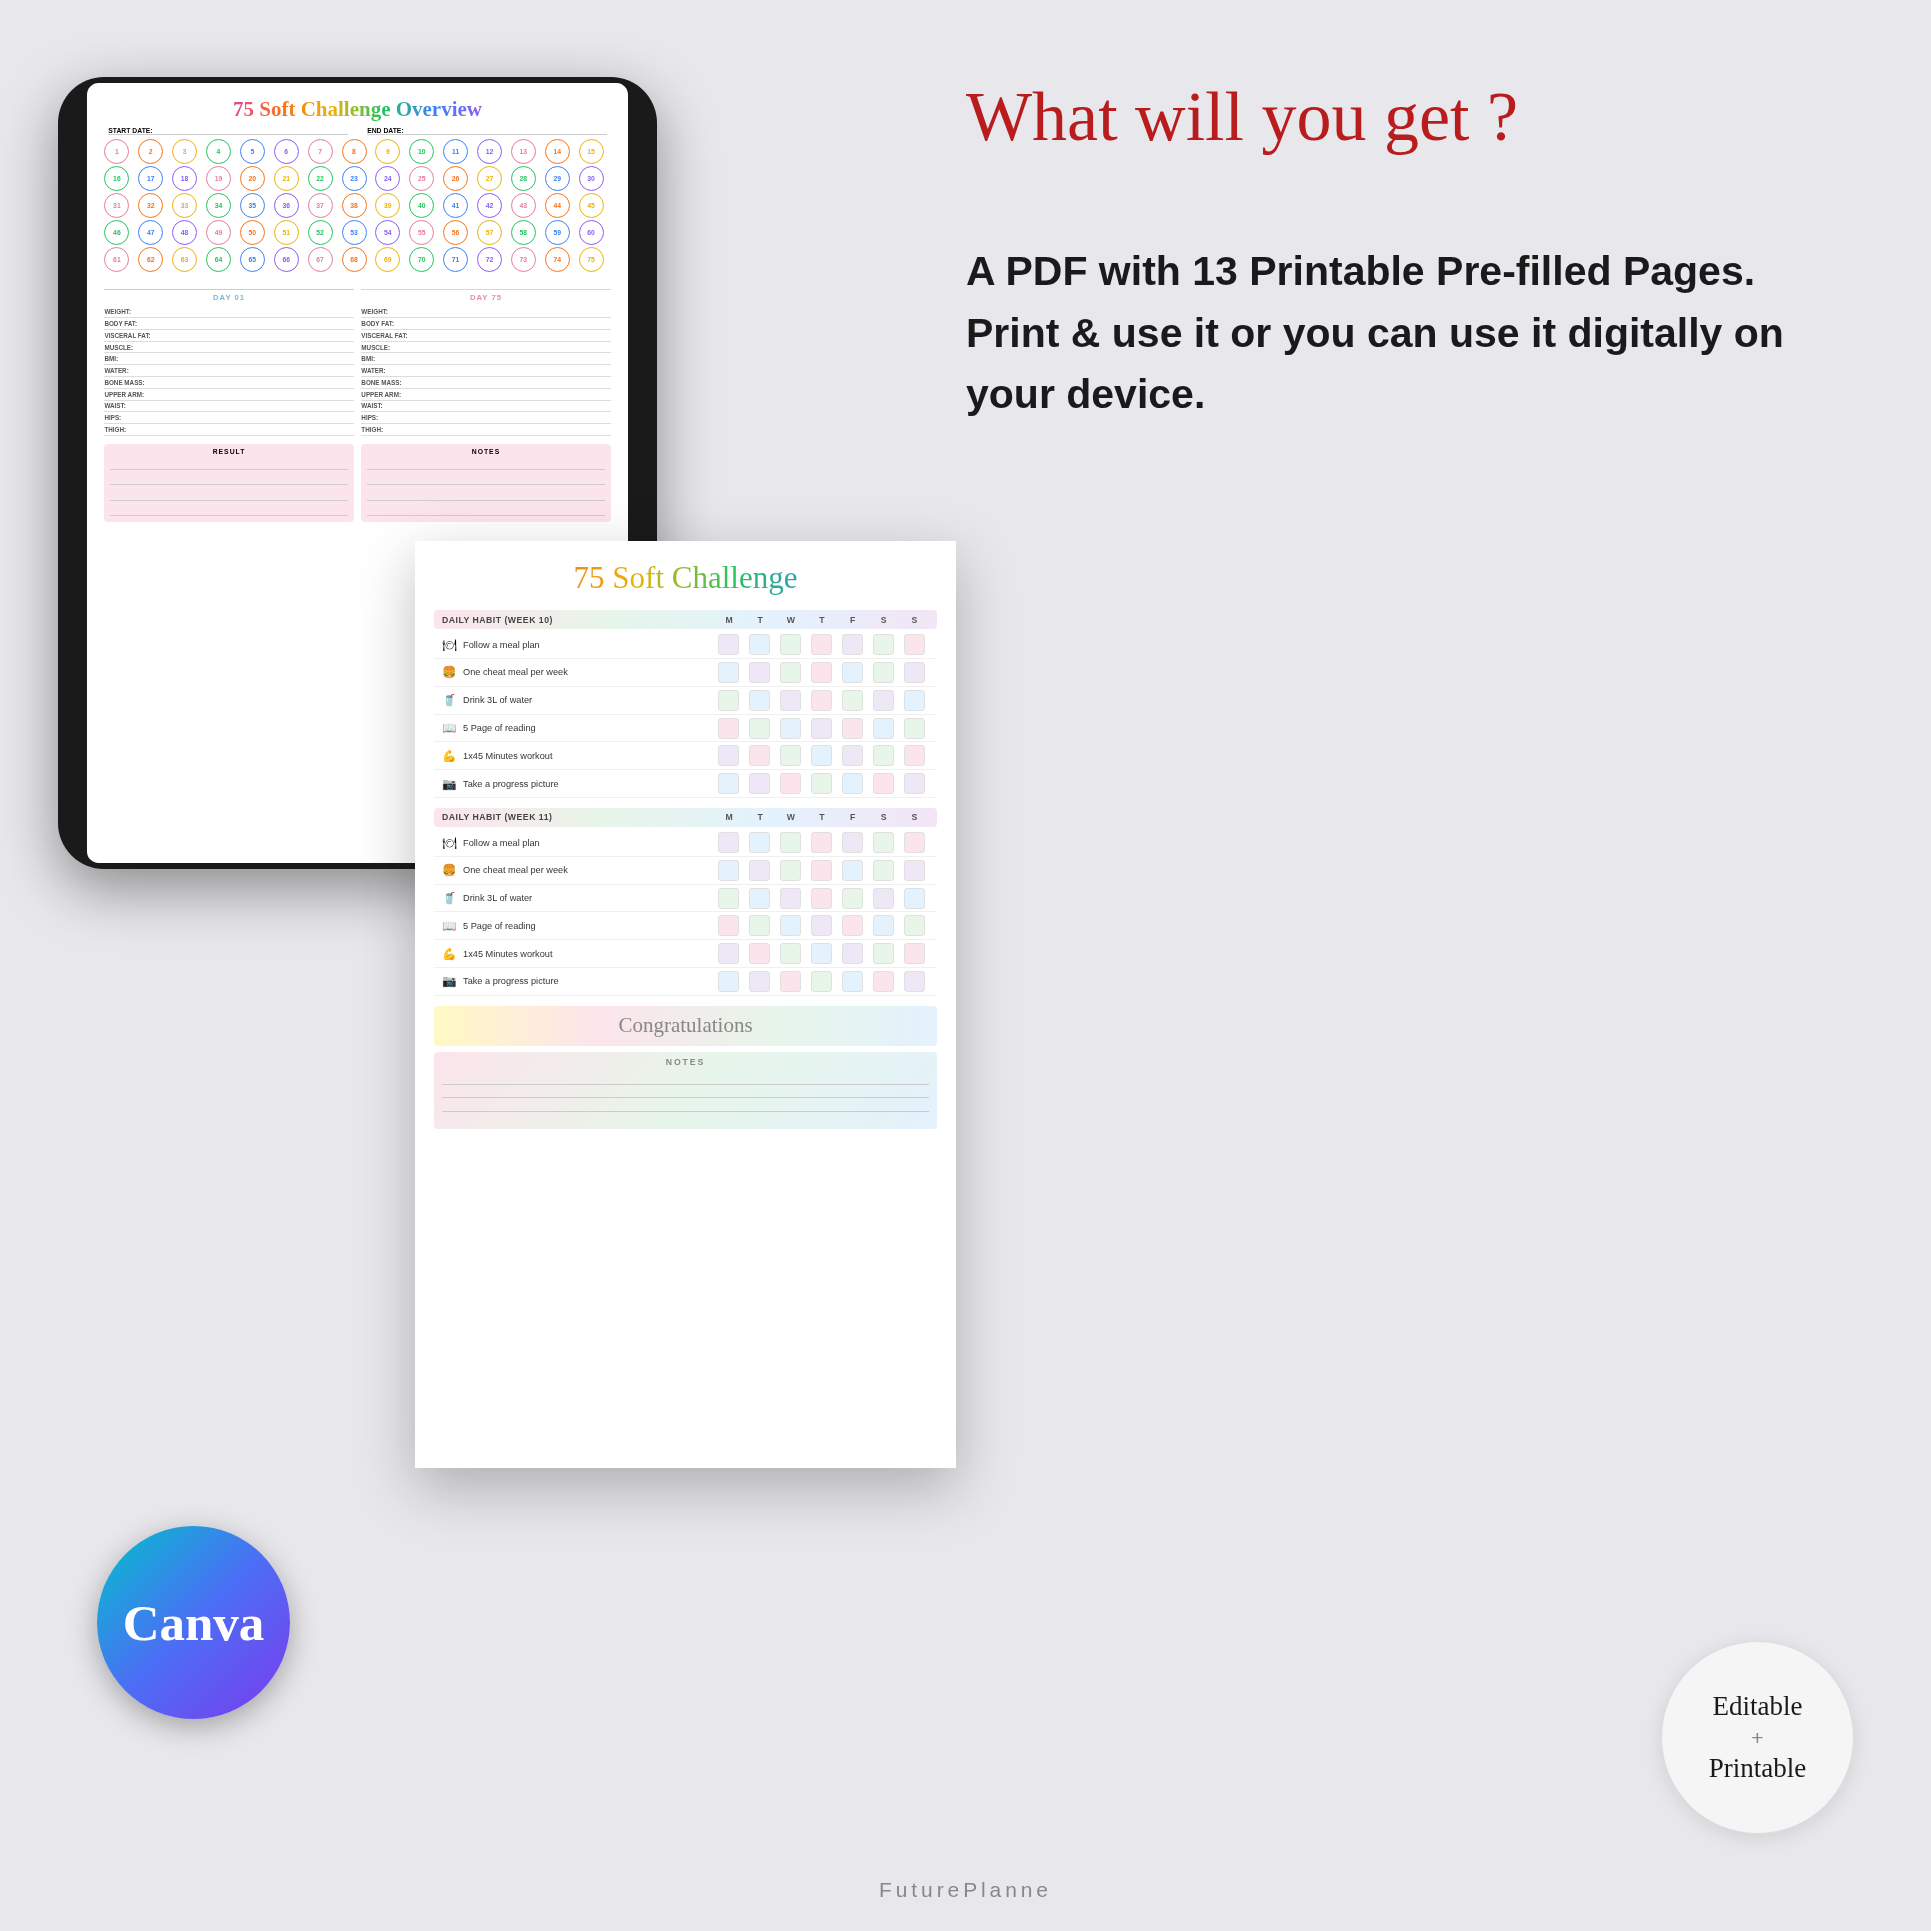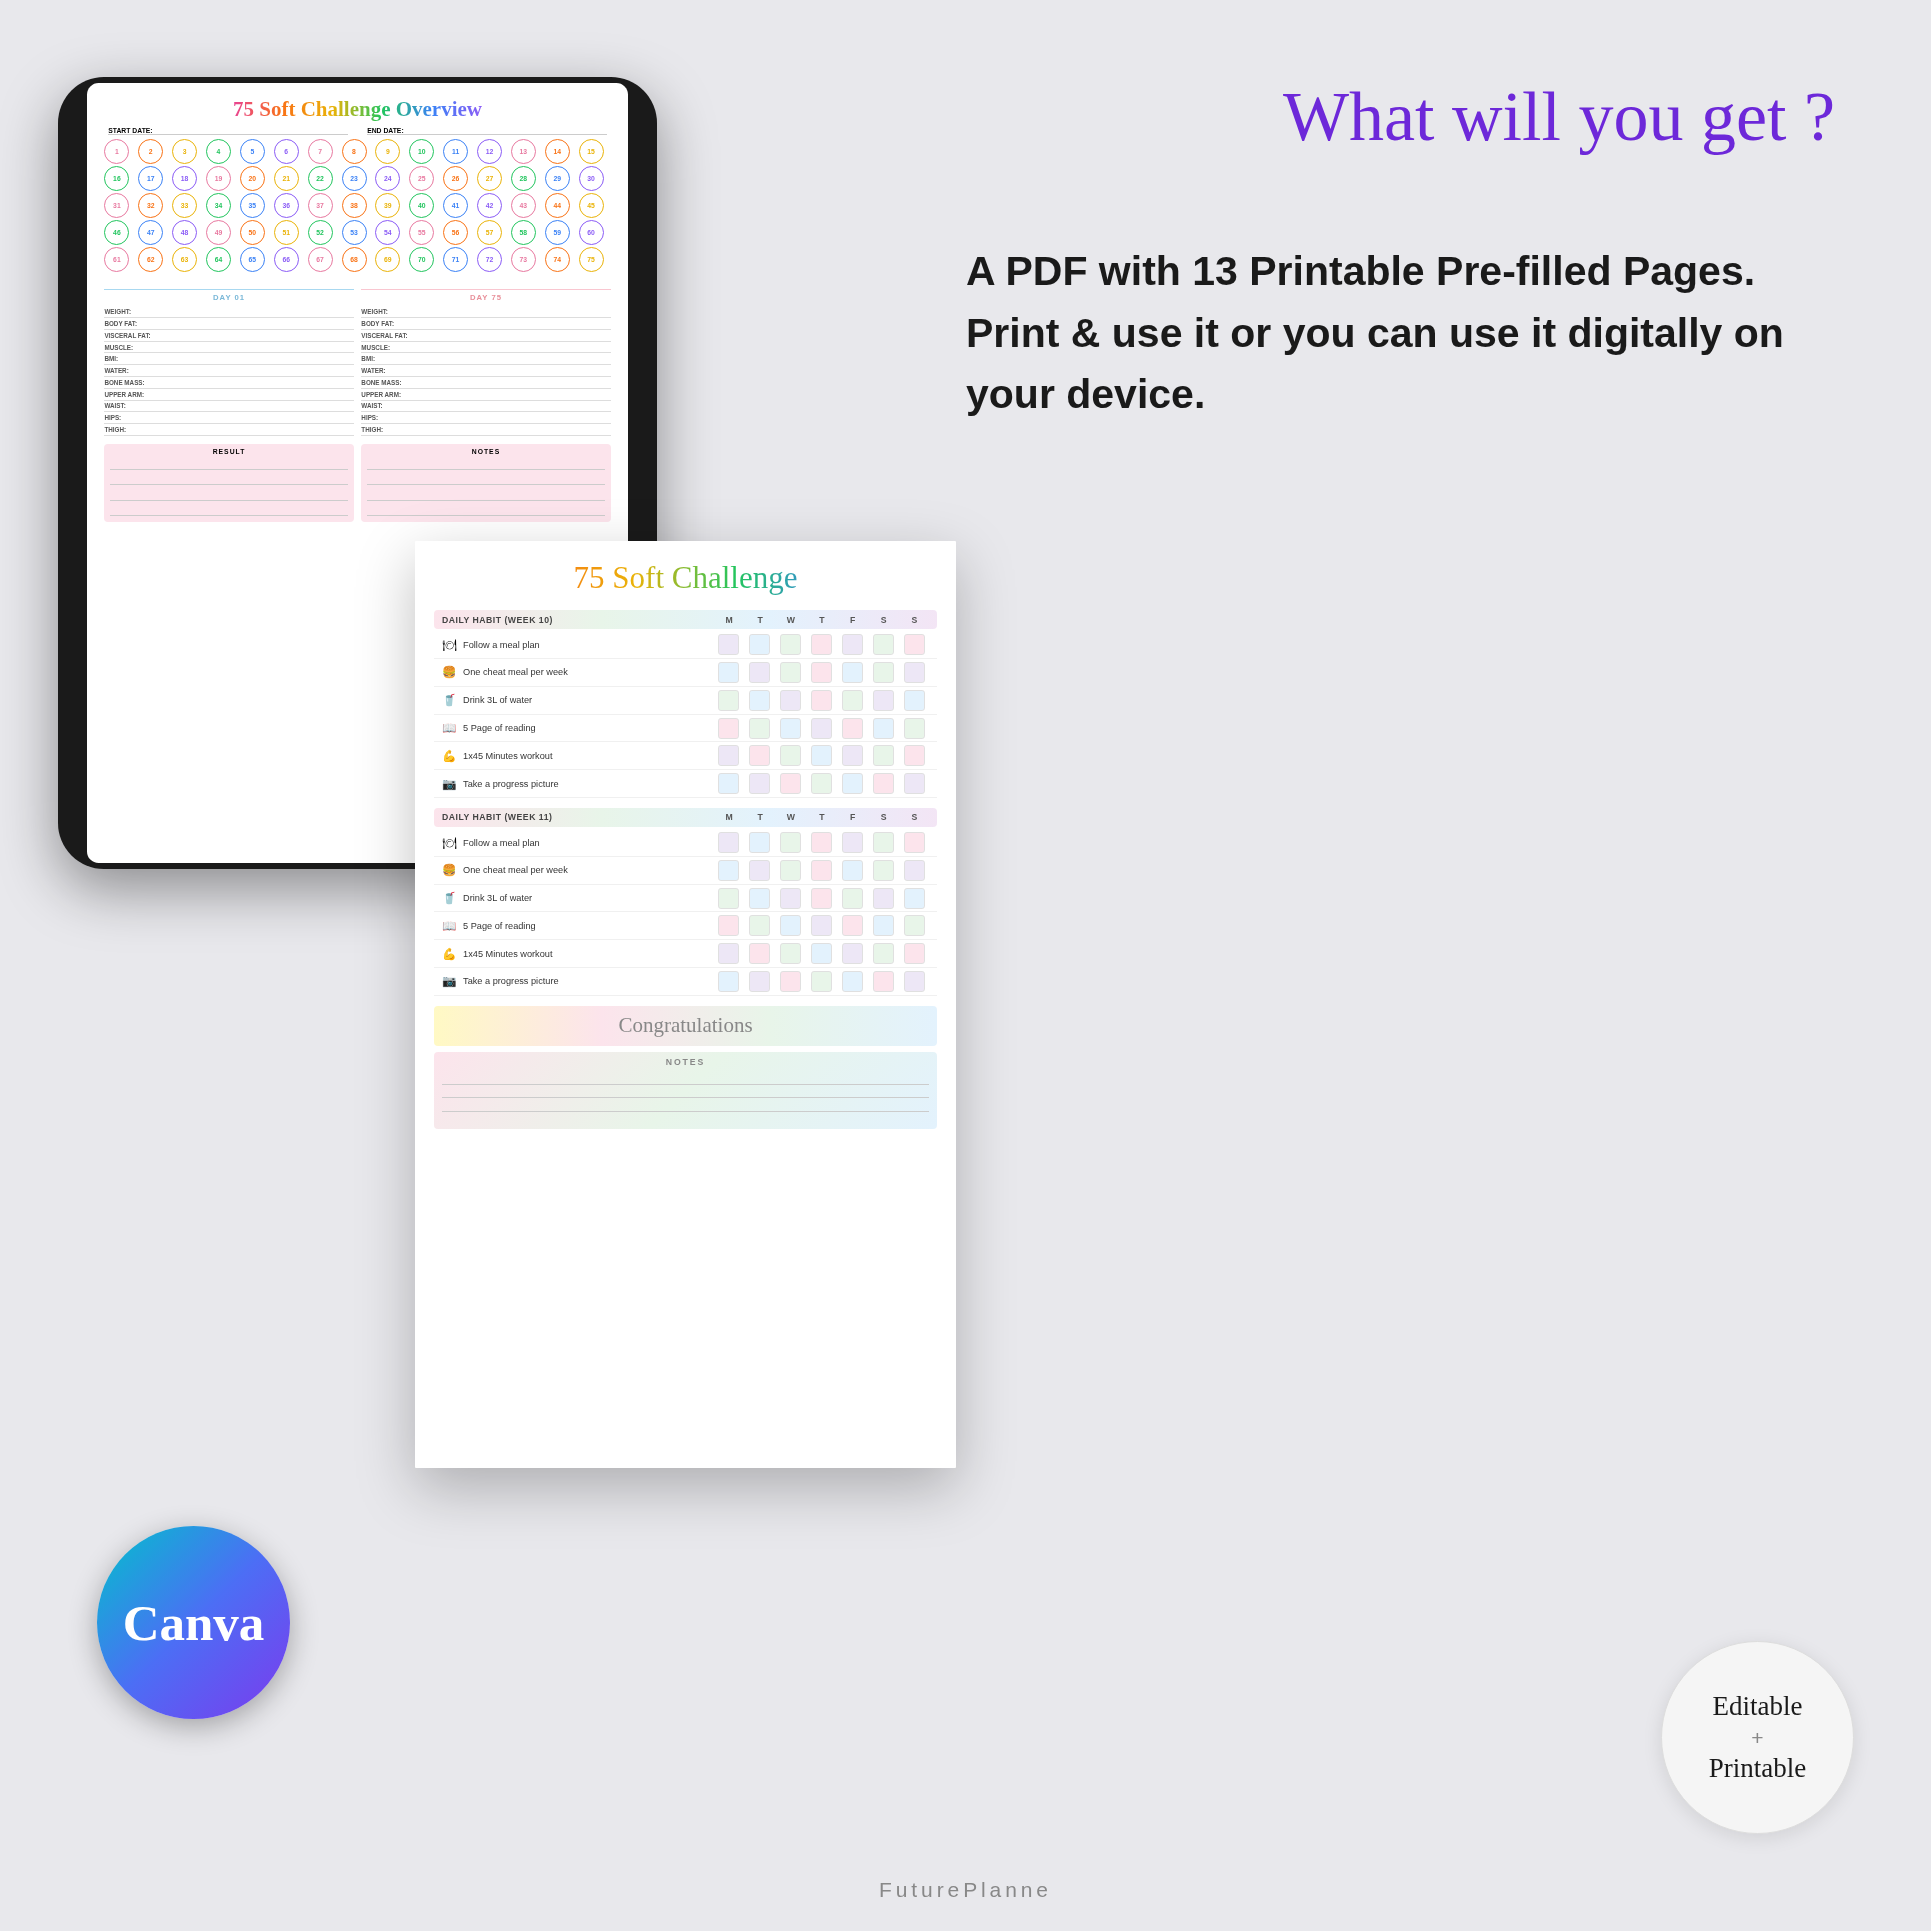--- a/index.html
+++ b/index.html
@@ -13,22 +13,22 @@
     }
 
     
     .headline {
       position: absolute;
       top: 77px;
       left: 966px;
       width: 869px;
       font-family: 'Brush Script MT', cursive;
       font-size: 70px;
-      color: #6d28d9;
-      text-align: right;
+      color: #b91c1c;
+      text-align: left;
     }
 
     .description {
       position: absolute;
       top: 241px;
       left: 966px;
       width: 830px;
       font-size: 41px;
       font-weight: 700;
       color: #1a1a1a;

